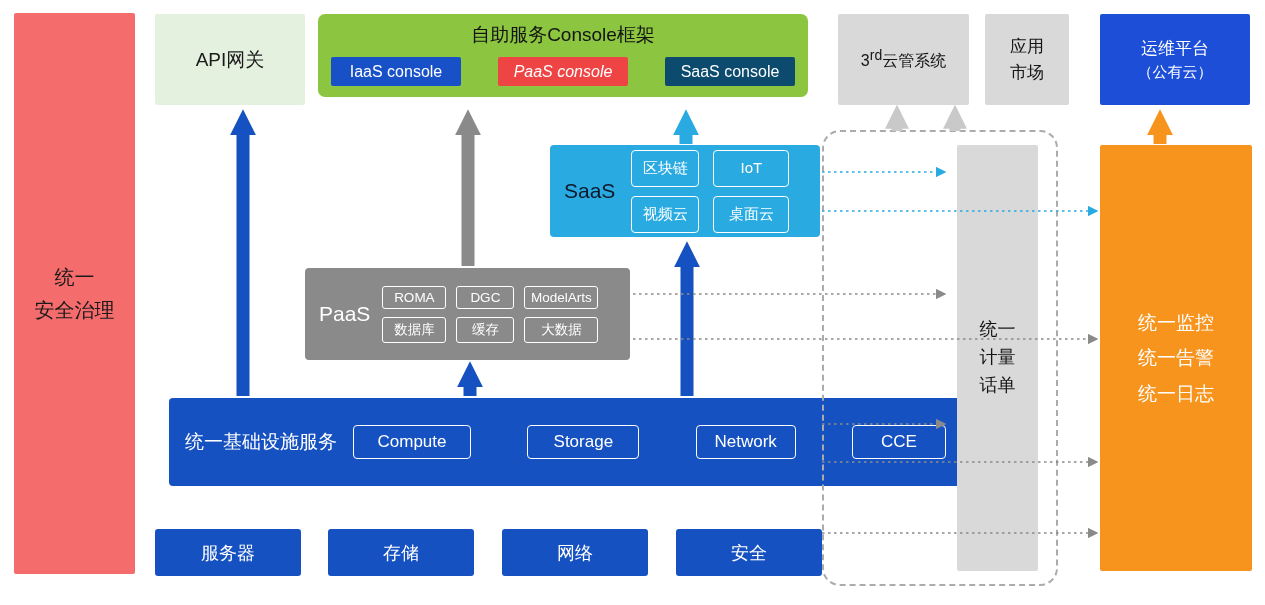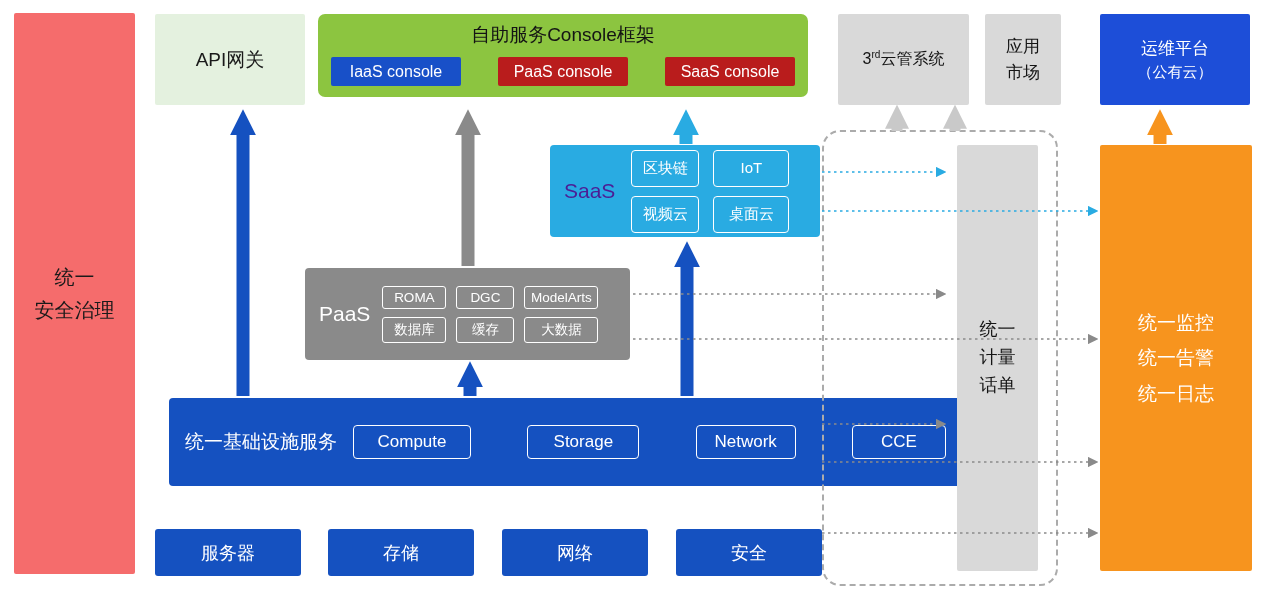--- a/index.html
+++ b/index.html
@@ -17,32 +17,32 @@
   
   .red-bar{left:14px;top:13px;width:121px;height:561px;background:#F56C6C;border-radius:2px;color:#1a1a1a;font-size:20px;line-height:1.65;}
 
   
   .api-gw{left:155px;top:14px;width:150px;height:91px;background:#E4F1DF;border-radius:2px;color:#1a1a1a;font-size:19px;}
   .console-frame{left:318px;top:14px;width:490px;height:83px;background:#8CC540;border-radius:7px;}
   .console-title{margin-top:8px;text-align:center;font-size:19px;color:#141414;}
   .console-row{display:flex;justify-content:space-between;padding:0 13px;margin-top:9px;}
   .console-chip{width:130px;height:29px;line-height:29px;text-align:center;color:#fff;font-size:16px;border-radius:2px;}
   .chip-iaas{background:#1850C8;}
-  .chip-paas{background:#b91c1c;}
-  .chip-saas{background:#b91c1c;}
+  .chip-paas{background:#ef4444;font-style:italic;}
+  .chip-saas{background:#0c4a6e;}
   .third-party{left:838px;top:14px;width:131px;height:91px;background:#D9D9D9;border-radius:2px;color:#141414;font-size:16px;}
-  .third-party sup{font-size:10px;}
-  .app-market{left:985px;top:14px;width:76px;height:91px;background:#D9D9D9;border-radius:2px;color:#141414;font-size:17px;line-height:1.5;}
+  .third-party sup{font-size:14px;}
+  .app-market{left:985px;top:14px;width:84px;height:91px;background:#D9D9D9;border-radius:2px;color:#141414;font-size:17px;line-height:1.5;}
   .om-platform{left:1100px;top:14px;width:150px;height:91px;background:#1d4ed8;border-radius:2px;color:#fff;flex-direction:column;font-family:Liberation Mono, monospace;}
   .om-platform .l1{font-size:17px;}
   .om-platform .l2{font-size:15px;margin-top:3px;}
 
   
   .saas-box{left:550px;top:145px;width:270px;height:92px;background:#29ABE2;border-radius:4px;display:flex;align-items:center;padding-left:14px;}
-  .saas-label{color:#4c1d95;font-size:21px;margin-right:16px;}
+  .saas-label{color:#0f172a;font-size:21px;margin-right:16px;}
   .saas-grid{display:grid;grid-template-columns:68px 76px;gap:9px 14px;}
   .saas-item{border:1.5px solid #fff;border-radius:4px;color:#fff;font-size:15px;text-align:center;padding:8px 0;}
 
   
   .paas-box{left:305px;top:268px;width:325px;height:92px;background:#8A8A8A;border-radius:4px;display:flex;align-items:center;padding-left:14px;}
   .paas-label{color:#fff;font-size:21px;margin-right:12px;}
   .paas-grid{display:grid;grid-template-columns:64px 58px:74px;grid-template-columns:64px 58px 74px;gap:8px 10px;}
   .paas-item{border:1.5px solid #fff;border-radius:3px;color:#fff;font-size:13.5px;text-align:center;padding:3px 4px;}
 
   

